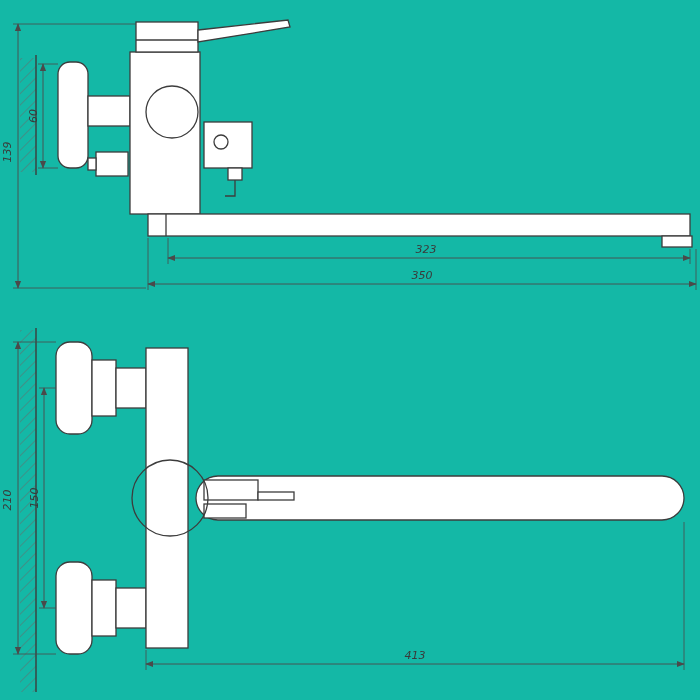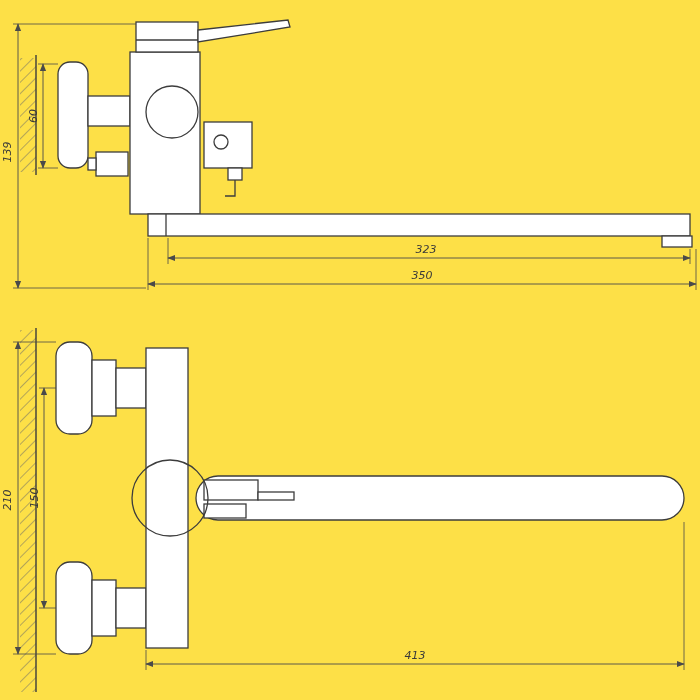--- a/index.html
+++ b/index.html
@@ -1,17 +1,17 @@
 <!DOCTYPE html>
 <html><head>
 <meta charset="utf-8">
 <style>
   html, body { margin: 0; padding: 0; background: #ffffff; }
   .canvas {
-    width: 700px; height: 700px; background: #fde047; position: relative;
+    width: 700px; height: 700px; background: #14b8a6; position: relative;
     font-family: "DejaVu Sans", sans-serif; overflow: hidden;
   }
   .part      { fill: none;    stroke: #3c3c3c; stroke-width: 1.3; }
   .part-fill { fill: #ffffff; stroke: #3c3c3c; stroke-width: 1.3; }
   .dim       { stroke: #4a4a4a; stroke-width: 0.9; fill: none; }
   .ext       { stroke: #4a4a4a; stroke-width: 0.8; fill: none; }
   .wall      { stroke: #3c3c3c; stroke-width: 1.4; }
   .dim-text  { font: italic 11px "DejaVu Sans", sans-serif; fill: #3a3a3a; }
 </style>
 </head>

